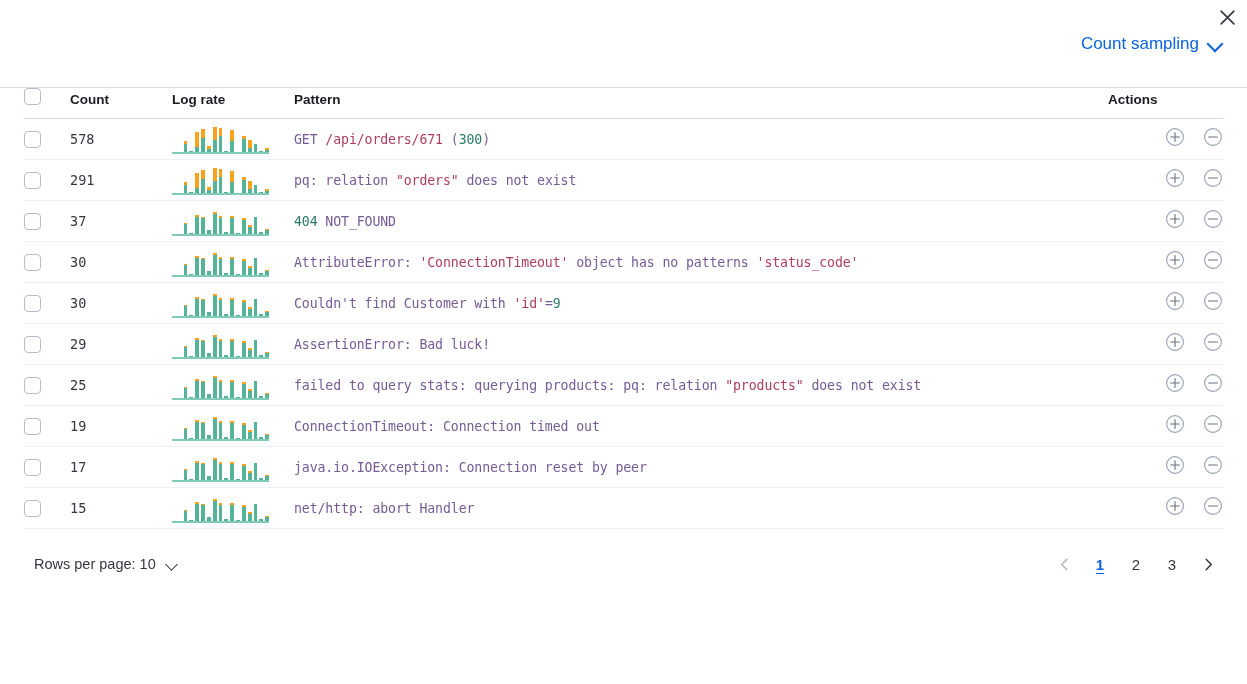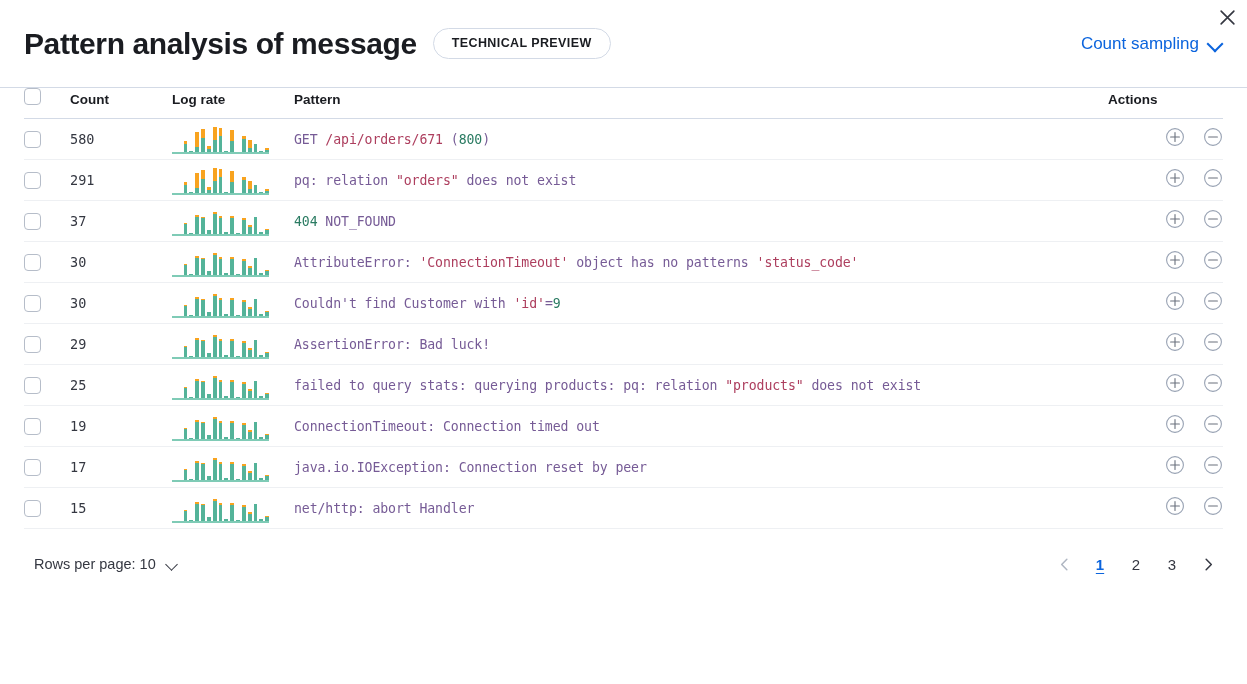--- a/index.html
+++ b/index.html
@@ -209,24 +209,20 @@
     color: #0b64dd;
     font-weight: 700;
     text-decoration: underline;
     text-underline-offset: 3px;
   }
 </style>
 </head>
 <body>
 
 <div class="header">
-  <div class="header-left">
-    <div class="page-title">Pattern analysis of message</div>
-    <div class="preview-badge">TECHNICAL PREVIEW</div>
-  </div>
   <div class="header-right">
     <span>Count sampling</span>
     <span class="chev"></span>
   </div>
   <div class="close-btn">
     <svg width="17" height="17" viewBox="0 0 16 16" aria-hidden="true">
       <path d="M2 2 L14 14 M14 2 L2 14" stroke="#343741" stroke-width="1.5" fill="none" stroke-linecap="round"></path>
     </svg>
   </div>
 </div>
@@ -248,21 +244,21 @@
         </th>
         <th>Count</th>
         <th>Log rate</th>
         <th>Pattern</th>
         <th class="th-actions">Actions</th>
       </tr>
     </thead>
     <tbody id="rows-body">
         <tr class="row">
           <td><span class="cb"></span></td>
-          <td class="count-cell">580</td>
+          <td class="count-cell">578</td>
           <td>
             <div class="spark">
               <div class="bar">
                 <div class="seg-o" style="height: 0px;"></div>
                 <div class="seg-t" style="height: 0px;"></div>
               </div>
               <div class="bar">
                 <div class="seg-o" style="height: 0px;"></div>
                 <div class="seg-t" style="height: 0px;"></div>
               </div>
@@ -322,21 +318,21 @@
                 <div class="seg-o" style="height: 0px;"></div>
                 <div class="seg-t" style="height: 0.6px;"></div>
               </div>
               <div class="bar">
                 <div class="seg-o" style="height: 2.4px;"></div>
                 <div class="seg-t" style="height: 1.8px;"></div>
               </div>
             </div>
           </td>
           <td>
-            <div class="ex"><span class="tk-def">GET </span><span class="tk-str">/api/orders/671</span><span class="tk-def"> (</span><span class="tk-num">800</span><span class="tk-def">)</span></div>
+            <div class="ex"><span class="tk-def">GET </span><span class="tk-str">/api/orders/671</span><span class="tk-def"> (</span><span class="tk-num">300</span><span class="tk-def">)</span></div>
           </td>
           <td class="actions-cell"><div class="act-wrap">
               <span class="icon-btn"><svg width="20" height="20" viewBox="0 0 20 20">
                   <circle cx="10" cy="10" r="8.4" fill="none" stroke="#98a2b3" stroke-width="1.1"></circle>
                   <path d="M10 5.6 V14.4 M5.6 10 H14.4" stroke="#6a717d" stroke-width="1.1" stroke-linecap="round"></path>
                 </svg></span>
               <span class="icon-btn"><svg width="20" height="20" viewBox="0 0 20 20">
                   <circle cx="10" cy="10" r="8.4" fill="none" stroke="#98a2b3" stroke-width="1.1"></circle>
                   <path d="M5.6 10 H14.4" stroke="#6a717d" stroke-width="1.1" stroke-linecap="round"></path>
                 </svg></span>

